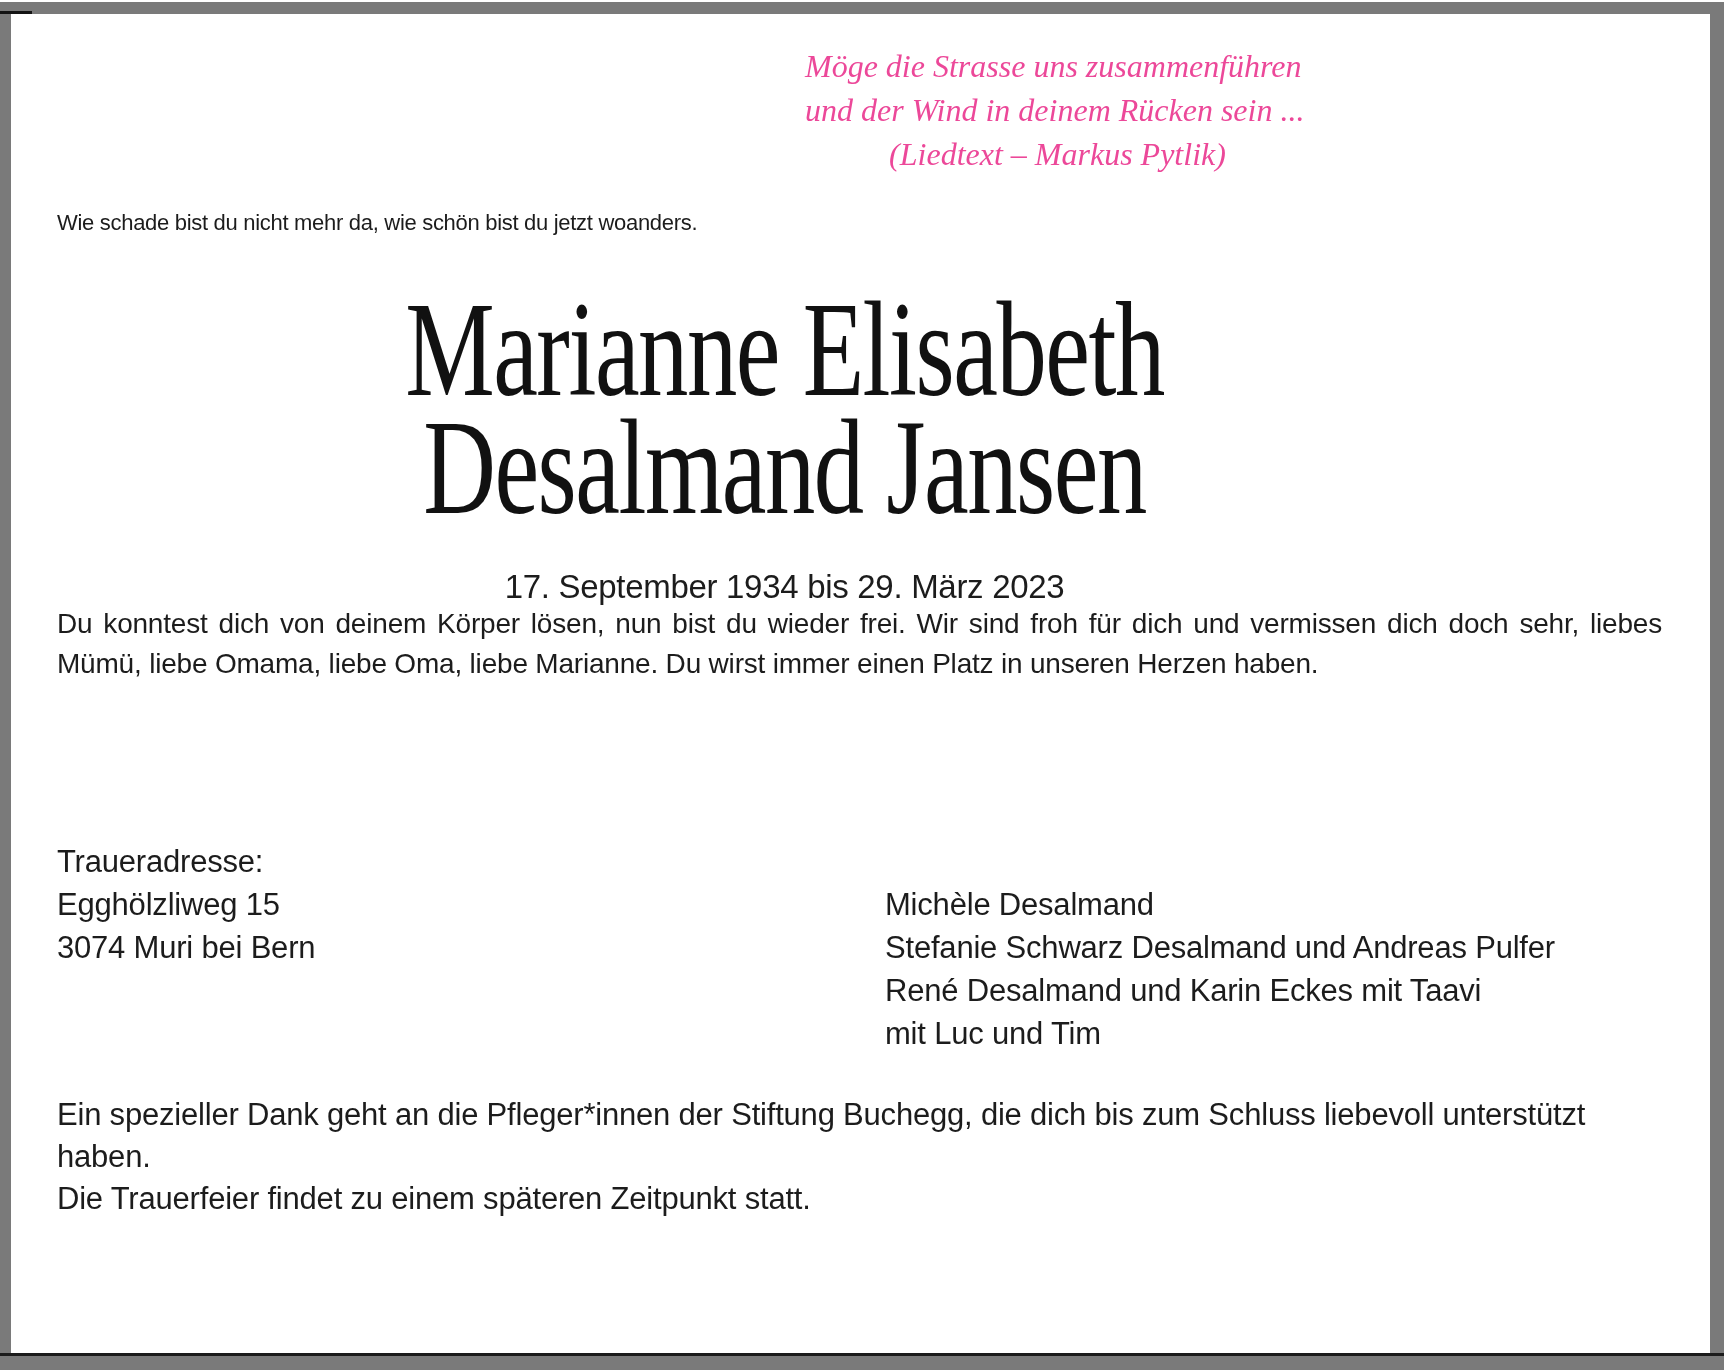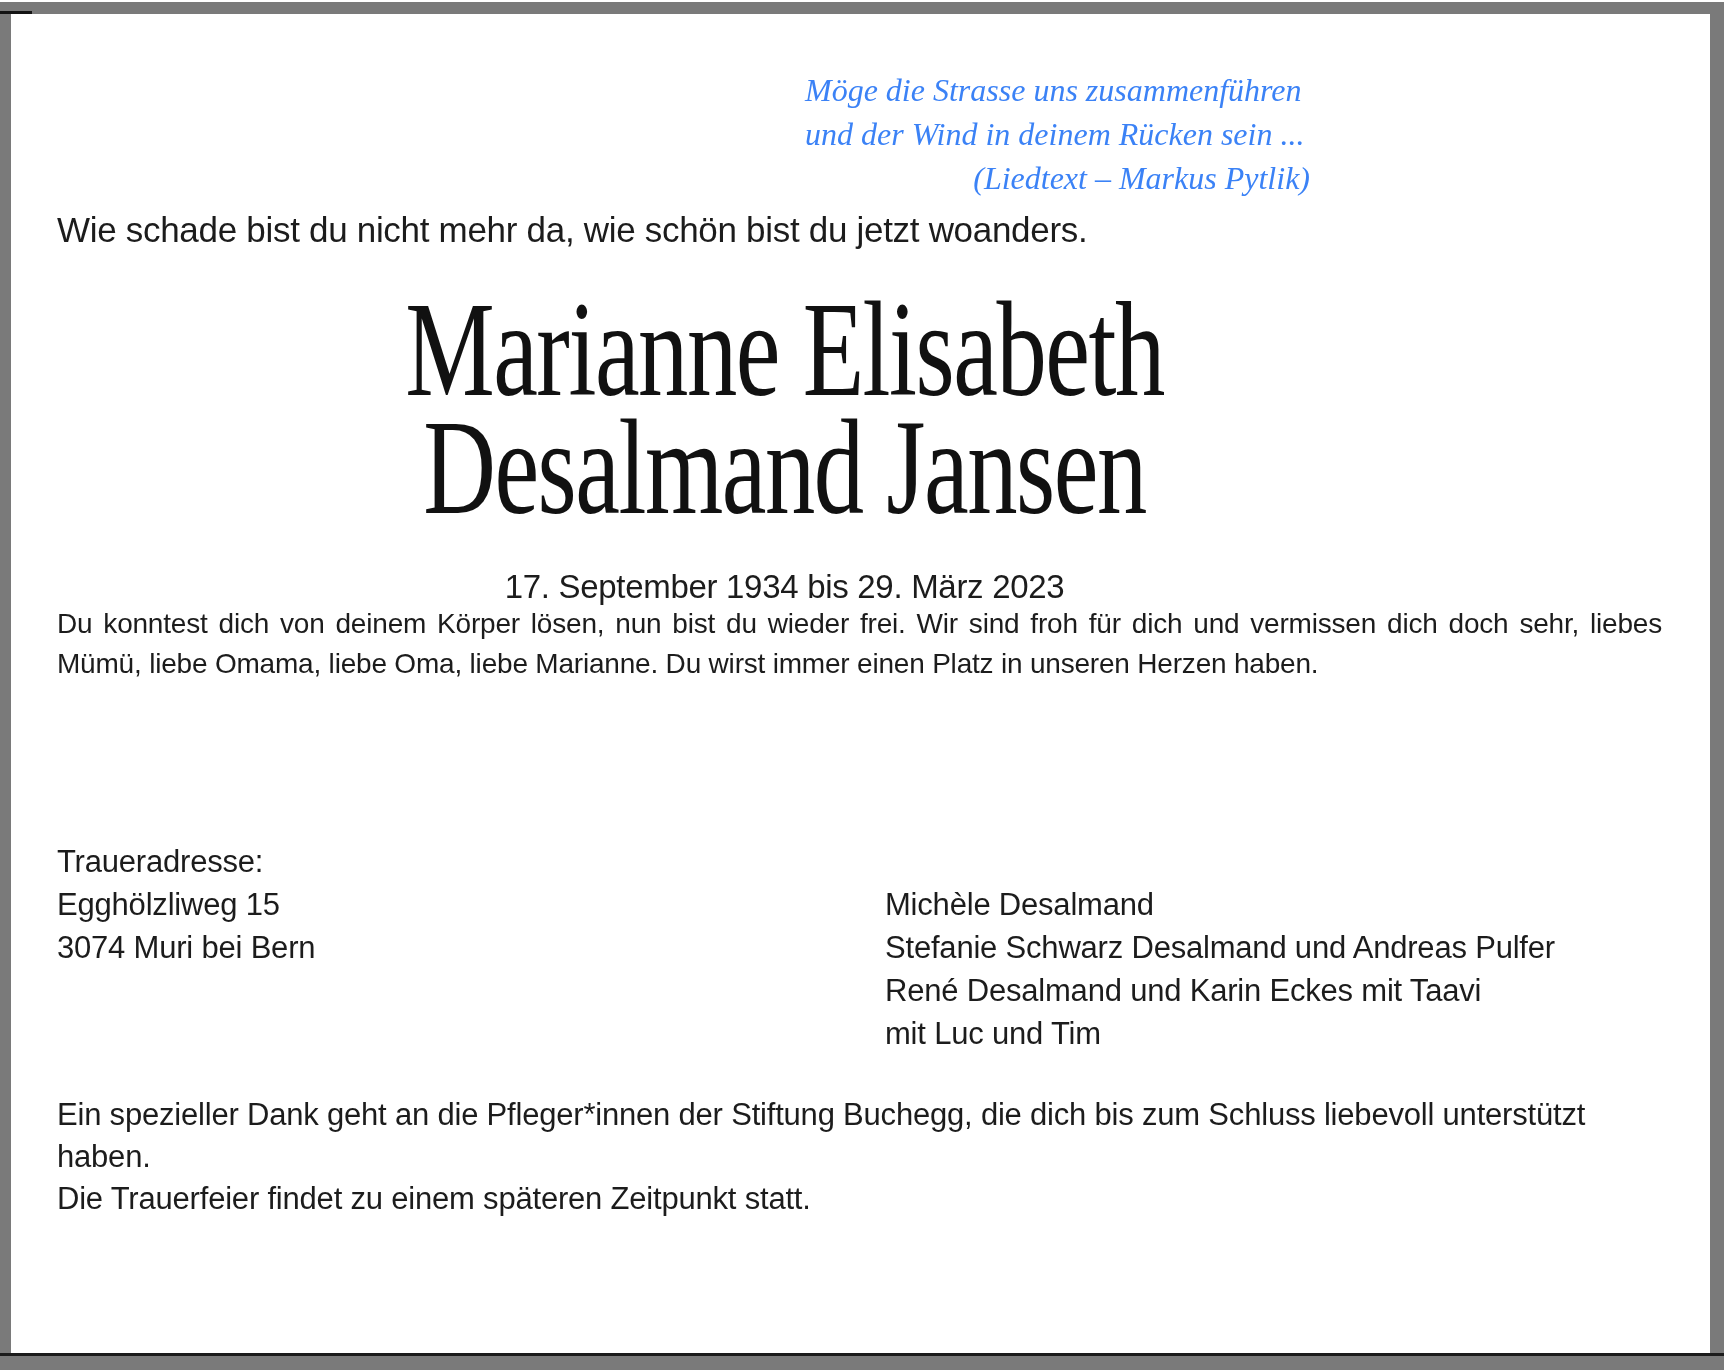--- a/index.html
+++ b/index.html
@@ -27,32 +27,31 @@
   
   .quote {
     position: absolute;
     left: 805px;
     top: 44px;
     width: 505px;
     font-family: "Liberation Serif", serif;
     font-style: italic;
     font-size: 32px;
     line-height: 44px;
-    color: #3b82f6;
-    margin-top: 24px;
+    color: #ec4899;
   }
   .quote .q-line { white-space: nowrap; }
-  .quote .q-attribution { text-align: right; }
+  .quote .q-attribution { text-align: center; }
 
   .intro {
     position: absolute;
     left: 57px;
     top: 210px;
     width: 1200px;
-    font-size: 35px;
+    font-size: 22px;
     letter-spacing: -0.3px;
     white-space: nowrap;
   }
 
   .title {
     position: absolute;
     left: 57px;
     top: 290px;
     width: 1455px;
     text-align: center;

